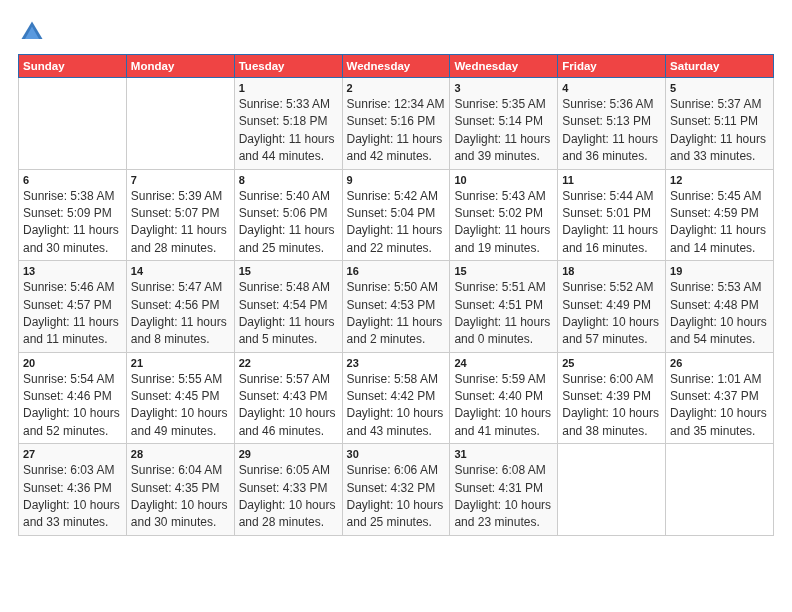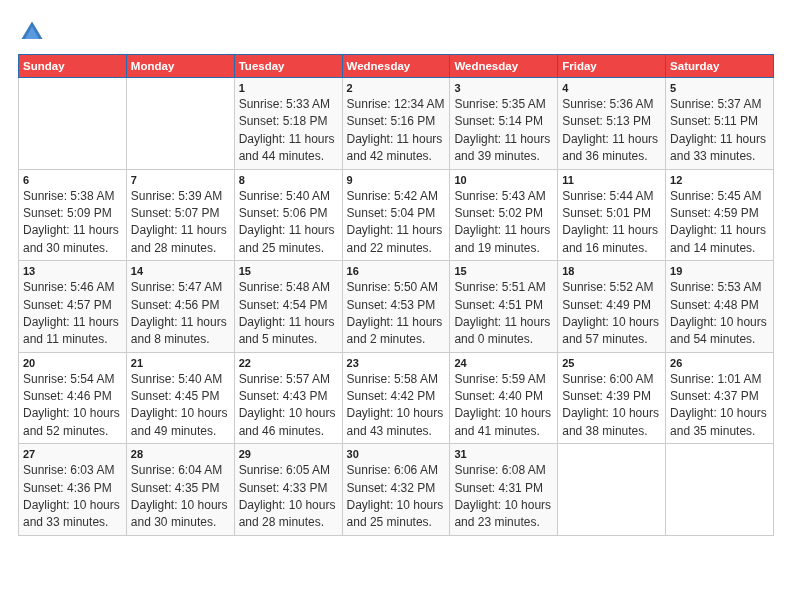--- a/index.html
+++ b/index.html
@@ -246,21 +246,21 @@
         </tr>
         <tr>
           <td>
             <span class="day-number">20</span>
             <div class="day-info">Sunrise: 5:54 AM
 Sunset: 4:46 PM
 Daylight: 10 hours and 52 minutes.</div>
           </td>
           <td>
             <span class="day-number">21</span>
-            <div class="day-info">Sunrise: 5:40 AM
+            <div class="day-info">Sunrise: 5:55 AM
 Sunset: 4:45 PM
 Daylight: 10 hours and 49 minutes.</div>
           </td>
           <td>
             <span class="day-number">22</span>
             <div class="day-info">Sunrise: 5:57 AM
 Sunset: 4:43 PM
 Daylight: 10 hours and 46 minutes.</div>
           </td>
           <td>

